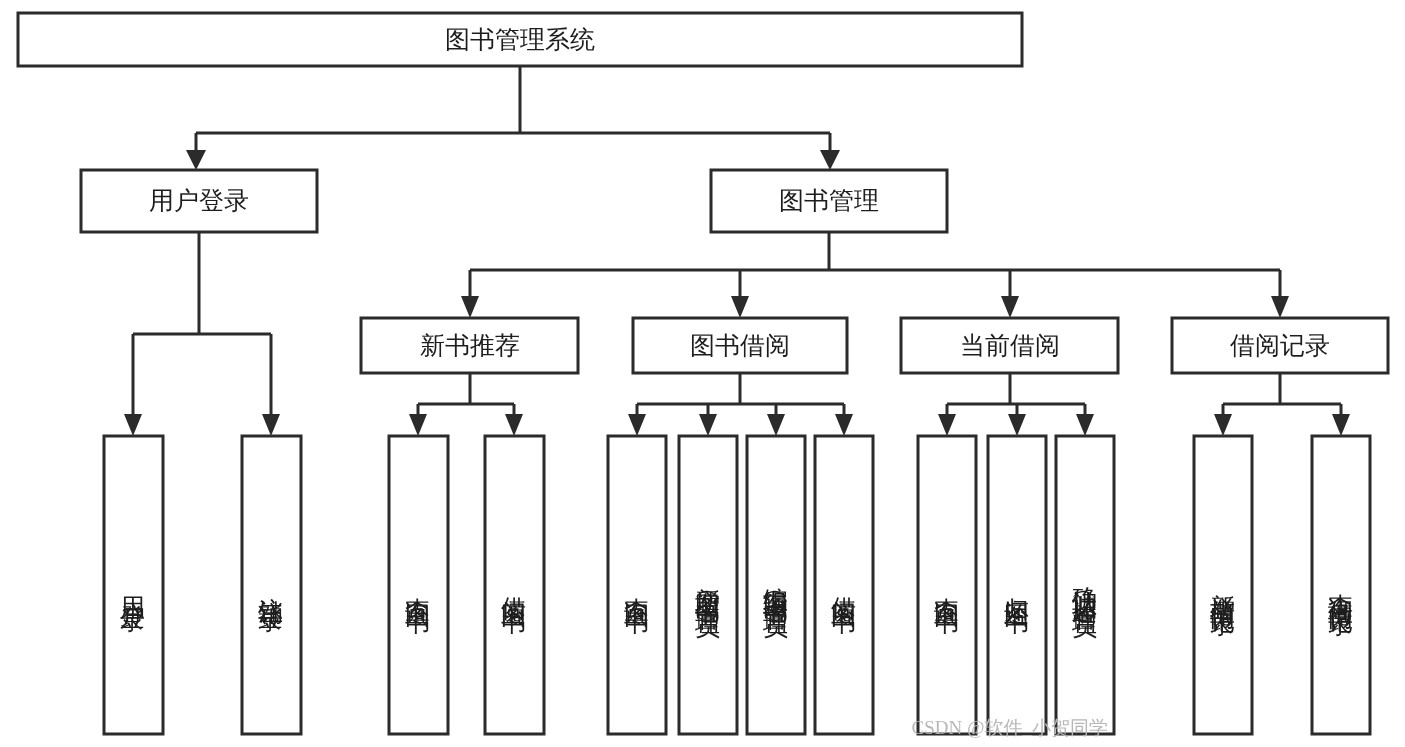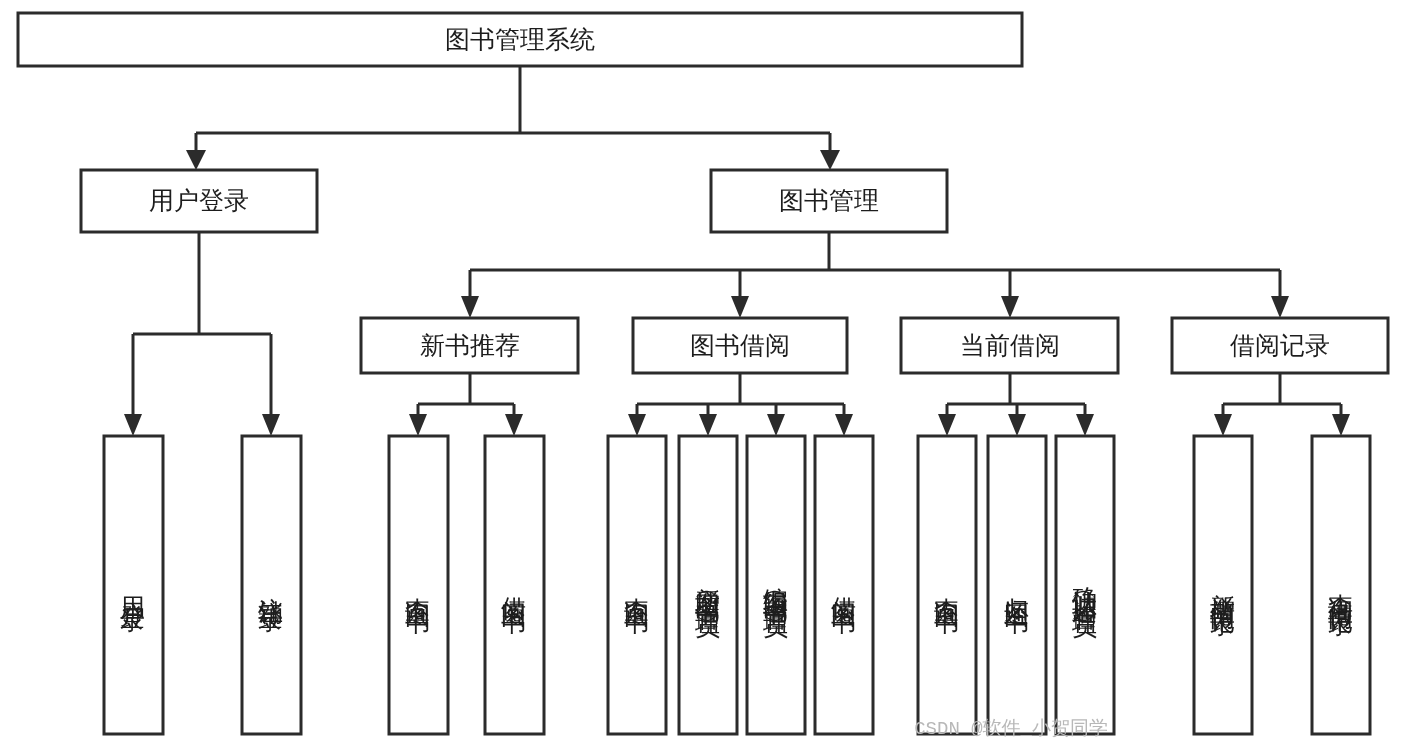--- a/index.html
+++ b/index.html
@@ -55,21 +55,21 @@
     font-size: 25px;
     writing-mode: vertical-rl;
     text-orientation: upright;
     text-anchor: middle;
     letter-spacing: 4px;
   }
   .watermark {
     position: absolute;
     right: 14px;
     bottom: 6px;
-    font-family: Liberation Mono, monospace;
+    font-family: Liberation Serif, serif;
     font-size: 19px;
     color: #b8b8b8;
     white-space: nowrap;
     user-select: none;
   }
 </style>
 </head>
 <body>
 
 <div id="diagram-root">

